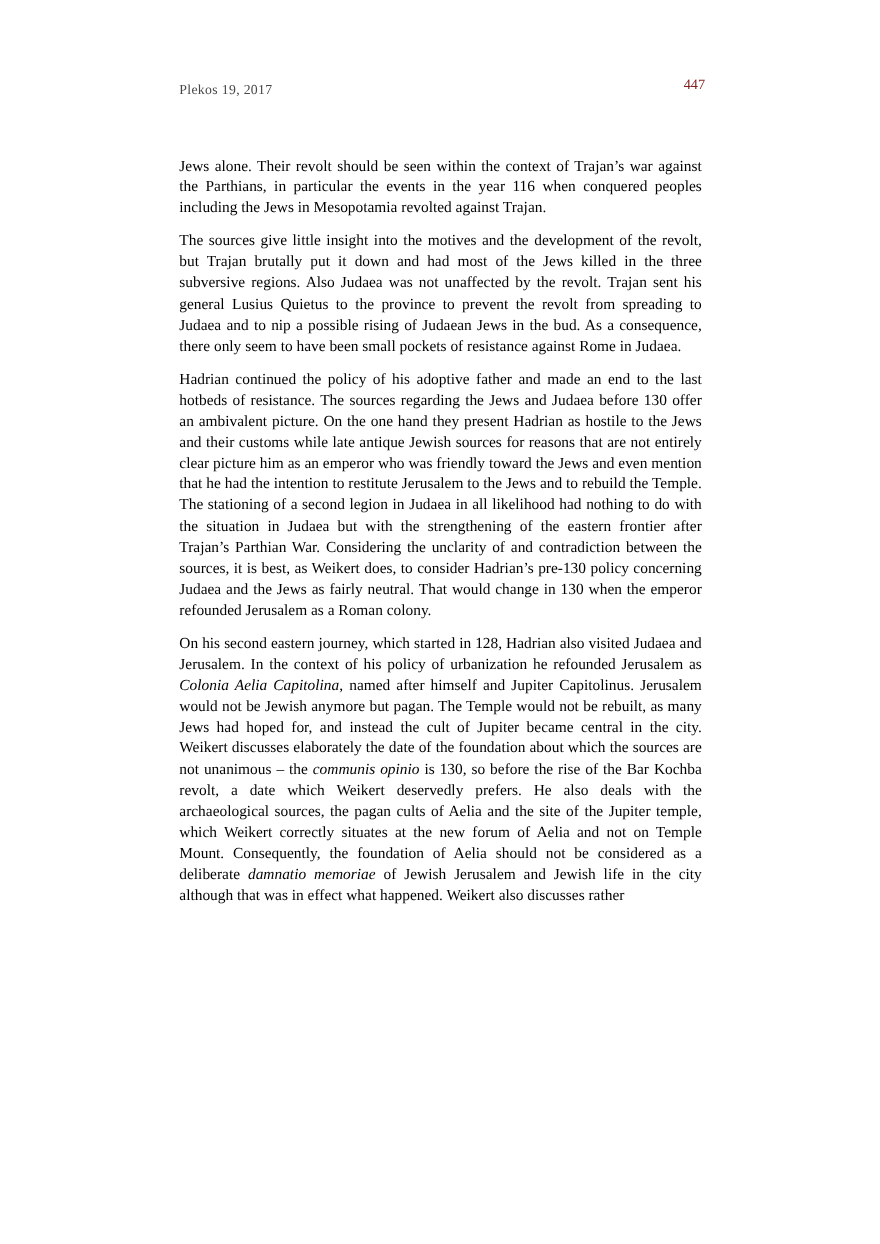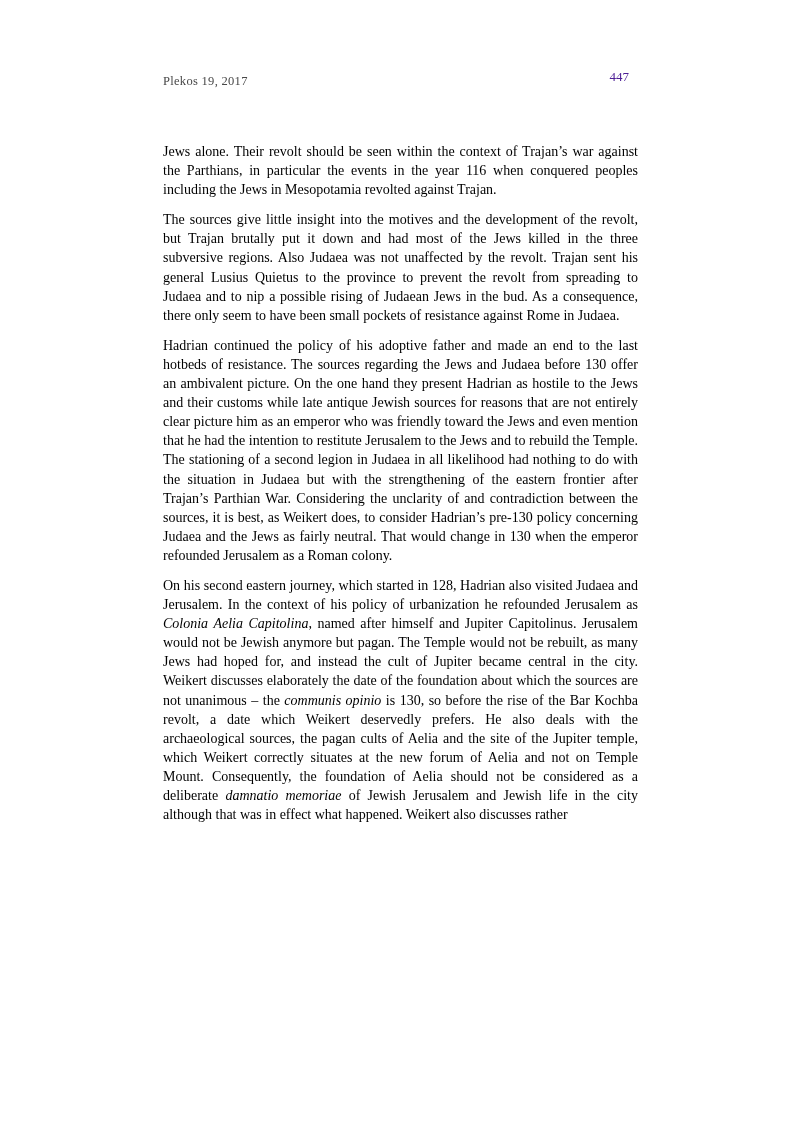--- a/index.html
+++ b/index.html
@@ -22,25 +22,25 @@
     left: 163px;
     width: 475px;
     text-align: left;
     font-size: 12.5px;
     letter-spacing: 0.3px;
     color: #474747;
   }
   .page-number {
     position: absolute;
     top: 69px;
-    left: 151px;
+    left: 163px;
     width: 478px;
     text-align: right;
     font-size: 13px;
-    color: #4c1d95;
+    color: #7f1d1d;
   }
   .article-body {
     position: absolute;
     top: 142px;
     left: 163px;
     width: 475px;
   }
   .article-body p {
     margin: 0 0 11px 0;
     font-size: 14px;

